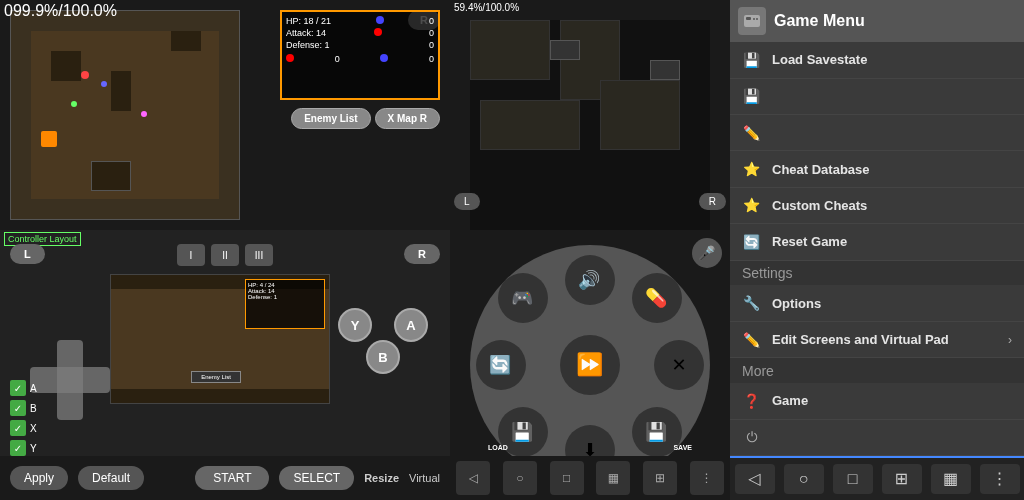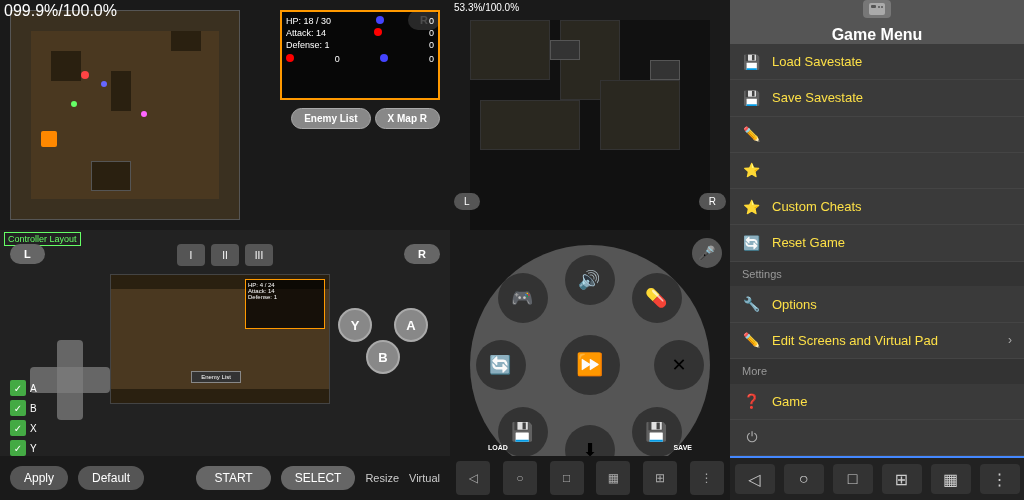--- a/index.html
+++ b/index.html
@@ -478,21 +478,20 @@
       flex-direction: column;
     }
 
     .menu-header {
       height: 44px;
       background: #555;
       display: flex;
       align-items: center;
       padding: 0 8px;
       gap: 8px;
-      flex-direction: column;
     }
 
     .menu-header-icon {
       width: 28px;
       height: 28px;
       background: #777;
       border-radius: 4px;
       display: flex;
       align-items: center;
       justify-content: center;
@@ -521,35 +520,36 @@
       height: 20px;
       display: flex;
       align-items: center;
       justify-content: center;
       font-size: 14px;
       color: #aaa;
     }
 
     .menu-item-label {
       font-size: 13px;
-      color: #fde047;
+      color: #e5e5e5;
       flex: 1;
+      font-weight: bold;
     }
 
     .menu-item-arrow {
       font-size: 12px;
       color: #aaa;
     }
 
     .menu-section-label {
       height: 26px;
       display: flex;
       align-items: center;
       padding: 0 12px;
-      font-size: 11px;
+      font-size: 14px;
       color: #999;
       background: #333;
     }
 
     .menu-bottom-bar {
       height: 44px;
       background: #222;
       display: flex;
       align-items: center;
       justify-content: space-around;
@@ -629,21 +629,21 @@
       <div class="scene-gem" style="top:90px;left:60px;background:#6f6;"></div>
       <div class="scene-gem" style="top:100px;left:130px;background:#f6f;"></div>
 
       <div style="position:absolute;top:120px;left:30px;width:16px;height:16px;background:#f80;border-radius:2px;"></div>
 
       <div style="position:absolute;top:150px;left:80px;width:40px;height:30px;background:#2a2010;border:1px solid #555;"></div>
     </div>
 
     <div class="hud-box">
       <div class="hud-line">
-        <span>HP: 18 / 30</span>
+        <span>HP: 18 / 21</span>
         <span class="status-ball blue-ball"></span>
           <span> 0</span>
       </div>
       <div class="hud-line">
         <span>Attack: 14</span>
         <span class="status-ball red-ball"></span>
           <span> 0</span>
       </div>
       <div class="hud-line">
         <span>Defense: 1</span>
@@ -722,29 +722,29 @@
       </div>
     </div>
 
     <div class="bottom-row">
       <div class="bottom-btn">Apply</div>
       <div class="bottom-btn">Default</div>
       <div style="flex:1;"></div>
       <div class="bottom-btn" style="background:#666;padding:5px 18px;">START</div>
       <div class="bottom-btn" style="background:#666;padding:5px 14px;">SELECT</div>
       <div class="resize-cancel">
-        <span style="font-size:11px;color:#ccc;cursor:pointer;">Resize</span>
+        <span style="font-size:11px;color:#ccc;cursor:pointer;font-weight:bold;">Resize</span>
         <span style="font-size:11px;color:#ccc;cursor:pointer;">Virtual</span>
       </div>
     </div>
   </div>
 </div>
 
 <div class="middle-panel">
-  <div class="mid-percent">53.3%/100.0%</div>
+  <div class="mid-percent">59.4%/100.0%</div>
 
   <div class="mid-game-screen">
     <div class="mid-scene-dark">
 
       <div style="position:absolute;top:0;left:0;width:100%;height:100%;background:#111;"></div>
 
       <div style="position:absolute;top:20px;left:20px;width:80px;height:60px;background:#2a2820;border:1px solid #333;"></div>
       <div style="position:absolute;top:20px;left:110px;width:60px;height:80px;background:#2a2820;border:1px solid #333;"></div>
       <div style="position:absolute;top:100px;left:30px;width:100px;height:50px;background:#2a2820;border:1px solid #333;"></div>
       <div style="position:absolute;top:80px;left:150px;width:80px;height:70px;background:#2a2820;border:1px solid #333;"></div>
@@ -815,27 +815,27 @@
     </div>
     <span class="menu-header-title">Game Menu</span>
   </div>
 
   <div class="menu-item">
     <div class="menu-item-icon">💾</div>
     <span class="menu-item-label">Load Savestate</span>
   </div>
   <div class="menu-item">
     <div class="menu-item-icon">💾</div>
-    <span class="menu-item-label">Save Savestate</span>
   </div>
   <div class="menu-item">
     <div class="menu-item-icon">✏️</div>
   </div>
   <div class="menu-item">
     <div class="menu-item-icon">⭐</div>
+    <span class="menu-item-label">Cheat Database</span>
   </div>
   <div class="menu-item">
     <div class="menu-item-icon">⭐</div>
     <span class="menu-item-label">Custom Cheats</span>
   </div>
   <div class="menu-item">
     <div class="menu-item-icon">🔄</div>
     <span class="menu-item-label">Reset Game</span>
   </div>
 

